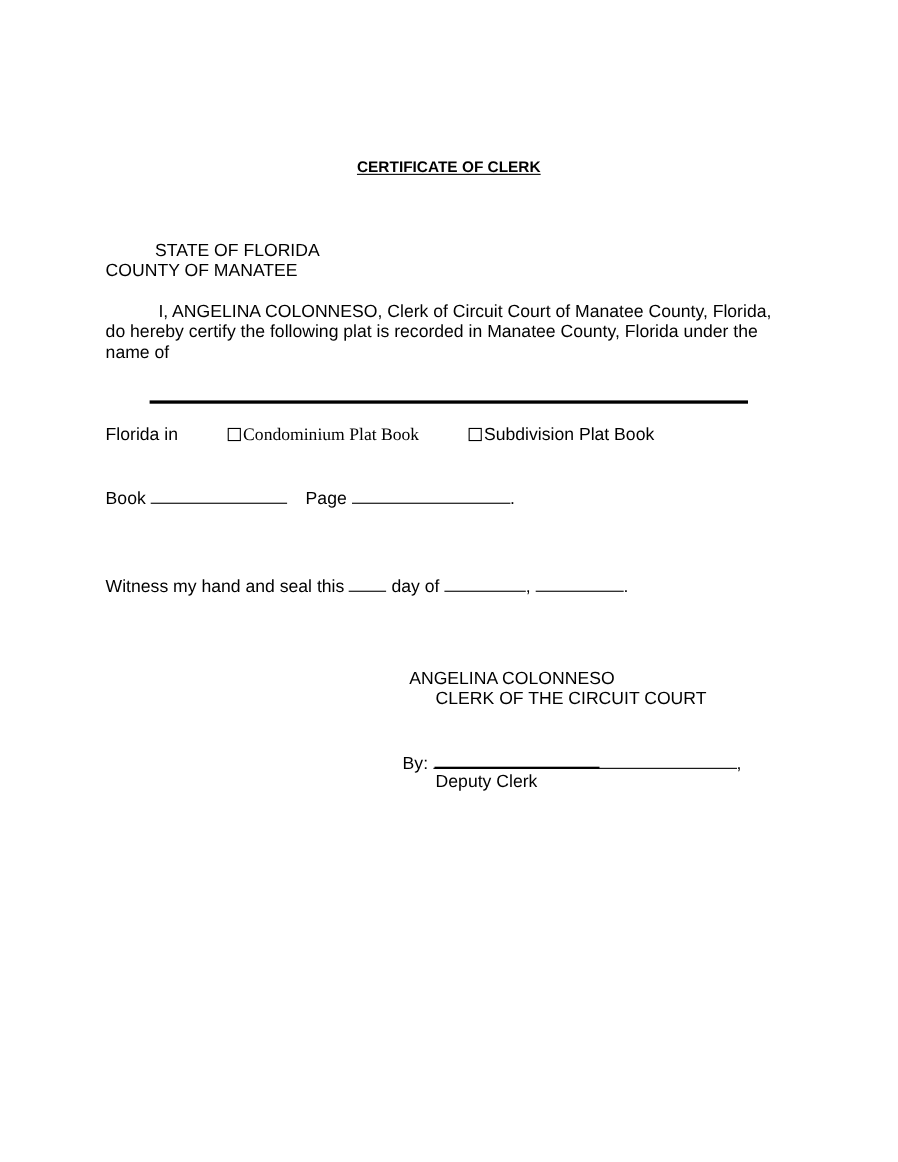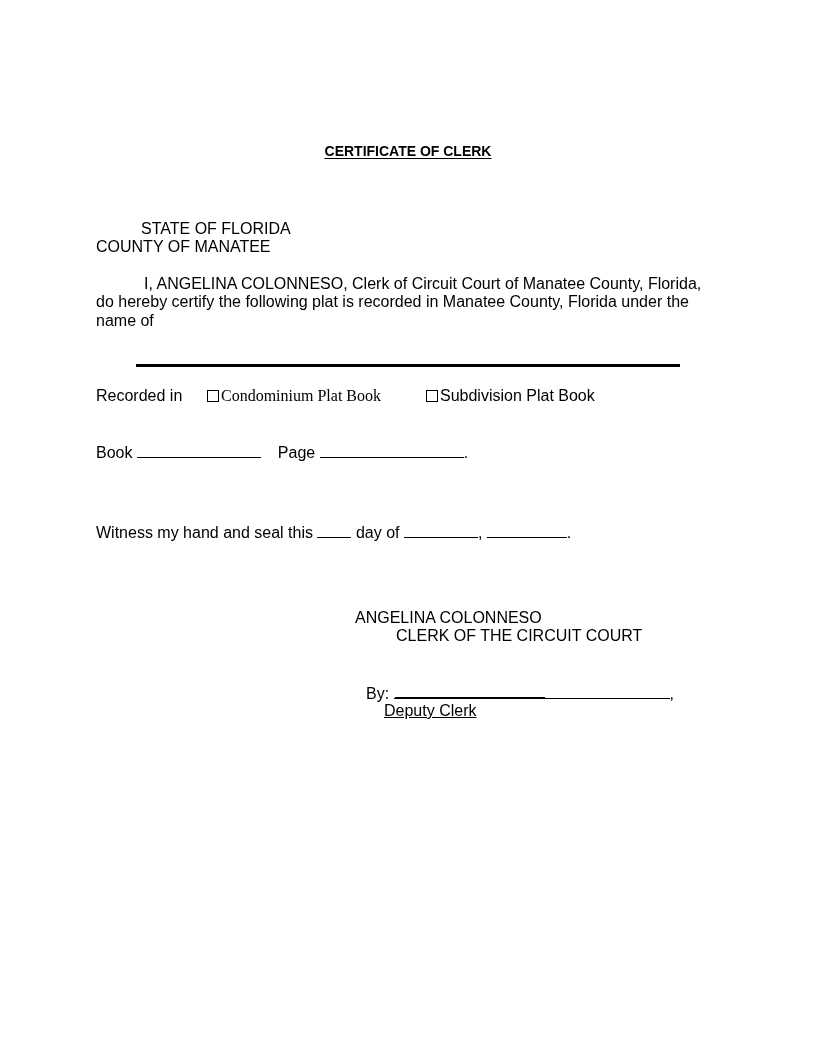--- a/index.html
+++ b/index.html
@@ -46,21 +46,21 @@
 
   <div class="abs" style="left:96px; top:220px;margin-left:45px;">STATE OF FLORIDA</div>
   <div class="abs" style="left:96px; top:238px;">COUNTY OF MANATEE</div>
 
   <div class="abs" style="left:144px; top:275px;">I, ANGELINA COLONNESO, Clerk of Circuit Court of Manatee County, Florida,</div>
   <div class="abs" style="left:96px; top:293px;">do hereby certify the following plat is recorded in Manatee County, Florida under the</div>
   <div class="abs" style="left:96px; top:312px;">name of</div>
 
   <div class="line" style="left:136px; top:364px; width:544px; height:3px;"></div>
 
-  <div class="abs" style="left:96px; top:387px;">Recorded in</div>
+  <div class="abs" style="left:96px; top:387px;">Florida in</div>
   <div class="abs" style="left:207px; top:387px;font-family:Liberation Serif, serif;">
     <span class="checkbox"></span><span>Condominium Plat Book</span>
   </div>
   <div class="abs" style="left:426px; top:387px;">
     <span class="checkbox"></span><span>Subdivision Plat Book</span>
   </div>
 
   <div class="abs" style="left:96px; top:443px;">
     <span>Book</span>
     <span class="blank" style="width:124px;"></span>
@@ -70,23 +70,23 @@
   </div>
 
   <div class="abs" style="left:96px; top:523px;text-align:center;">
     <span>Witness my hand and seal this</span>
     <span class="blank" style="width:34px;"></span>
     <span>day of</span>
     <span class="blank" style="width:74px;"></span><span>,</span>
     <span class="blank" style="width:80px;"></span><span>.</span>
   </div>
 
-  <div class="abs" style="left:355px; top:609px;">ANGELINA COLONNESO</div>
+  <div class="abs" style="left:372px; top:609px;">ANGELINA COLONNESO</div>
   <div class="abs" style="left:360px; top:627px;margin-left:36px;">CLERK OF THE CIRCUIT COURT</div>
 
   <div class="abs" style="left:366px; top:684px;">
     <span>By:</span>
     <span class="blank" style="width:276px; border-bottom-width:1px;"></span><span>,</span>
   </div>
   <div class="line" style="left:395px; top:697px; width:150px; height:2px;"></div>
-  <div class="abs" style="left:384px; top:702px;text-decoration:underline;">Deputy Clerk</div>
+  <div class="abs" style="left:396px; top:702px;">Deputy Clerk</div>
 
 </div>
 
 </body></html>

